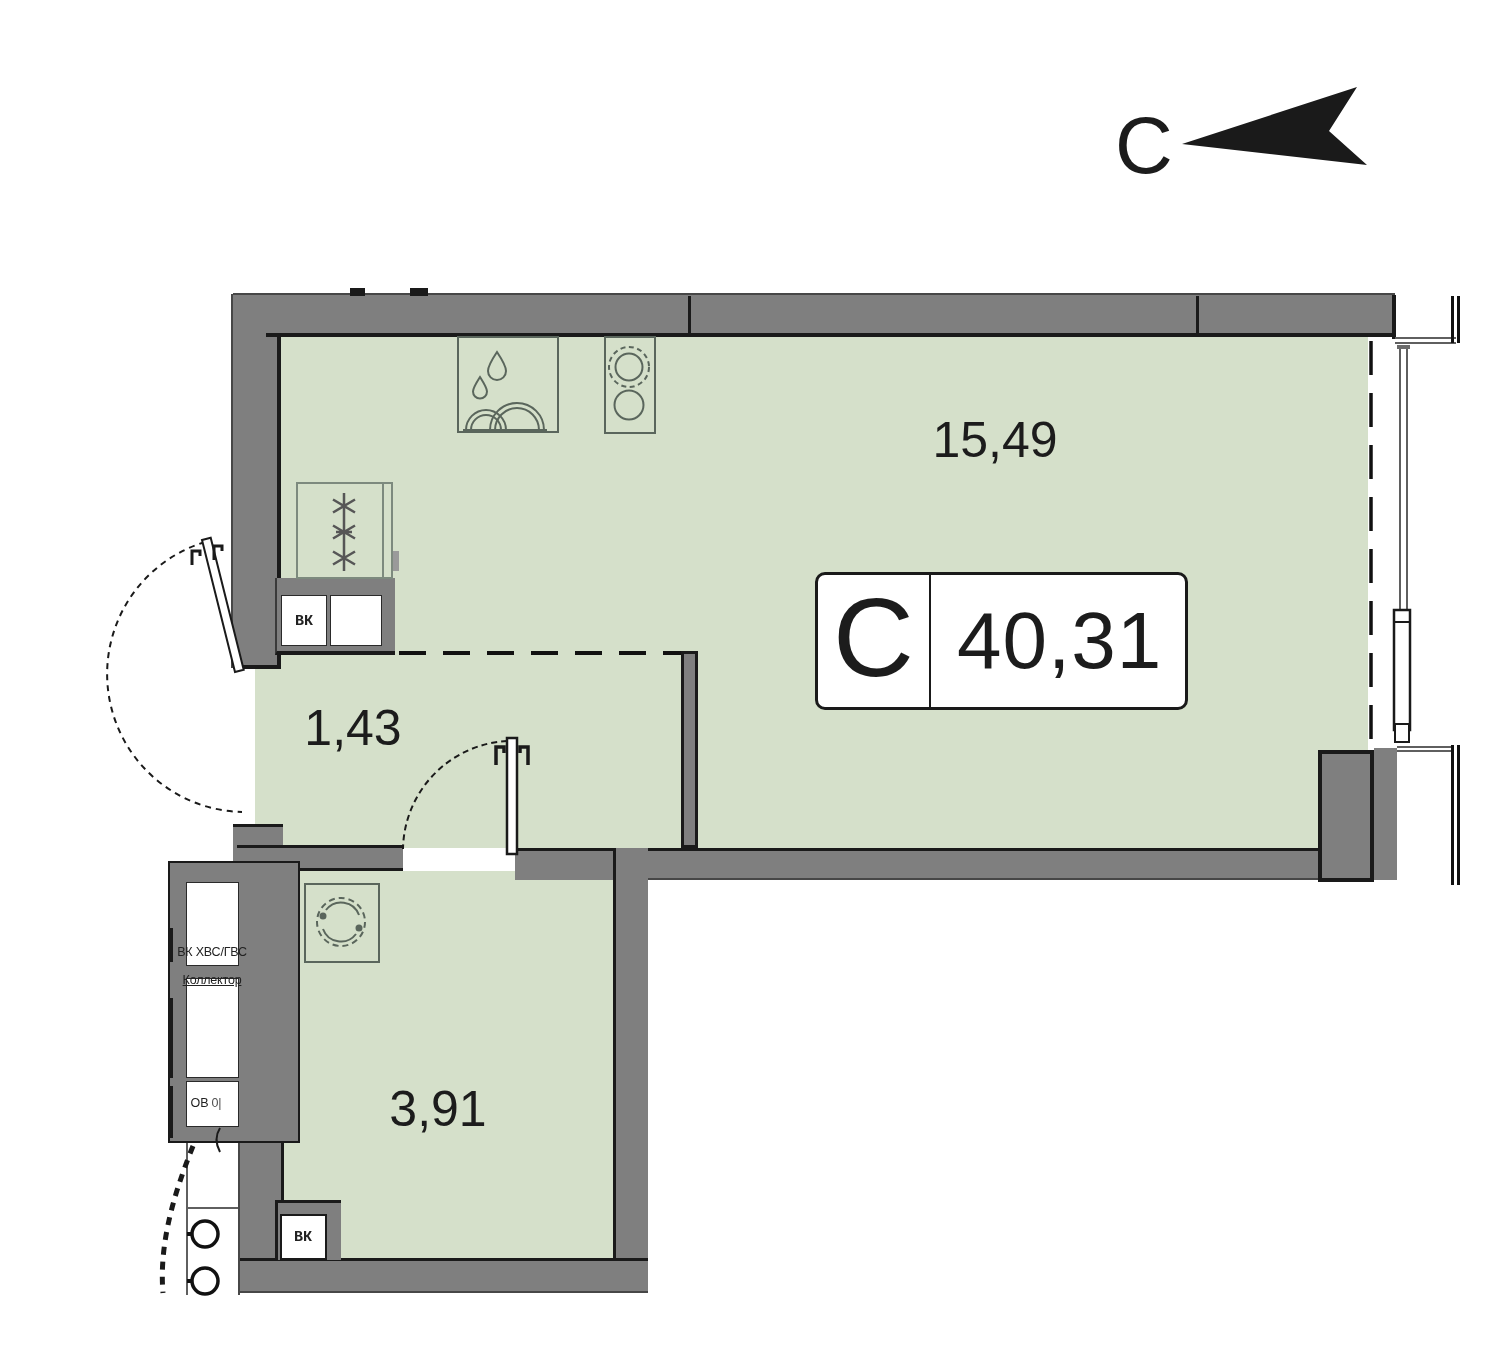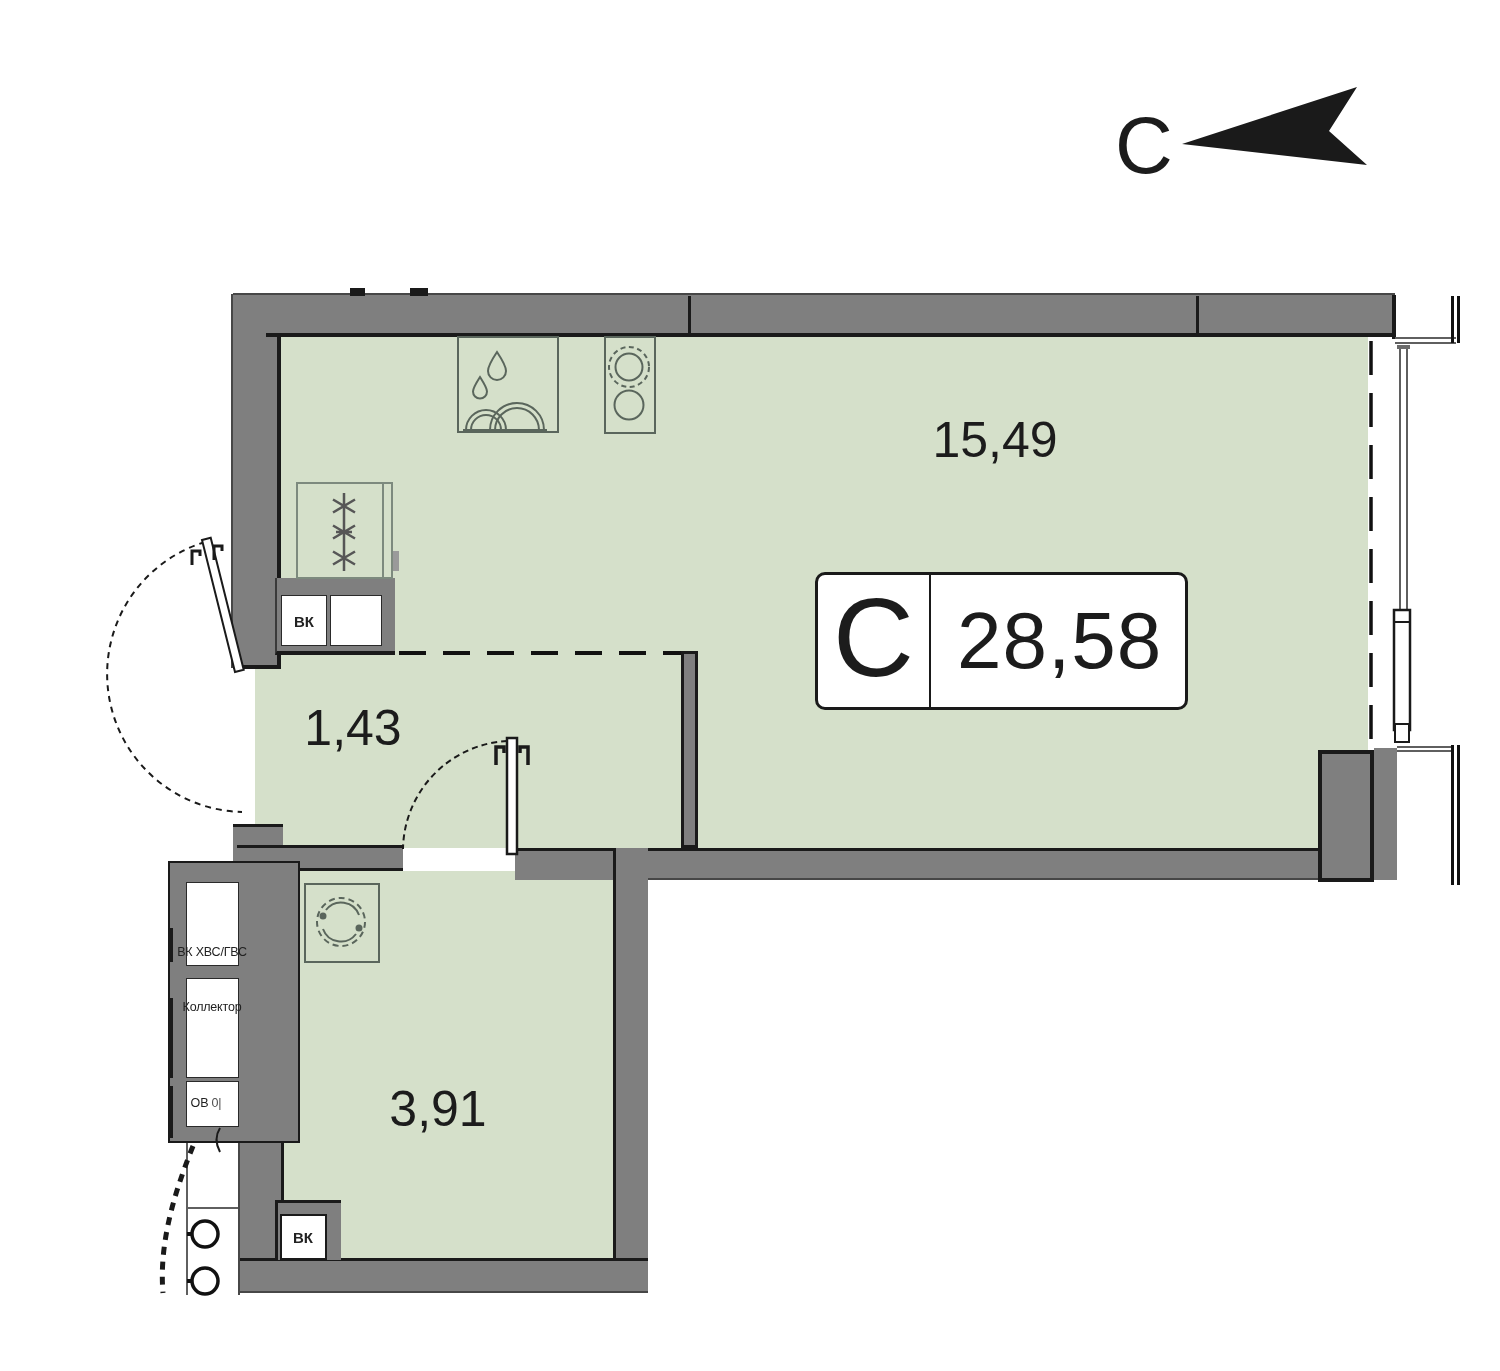--- a/index.html
+++ b/index.html
@@ -13,21 +13,21 @@
   .plan{position:relative;width:1500px;height:1371px;background:#fff;overflow:hidden;
         font-family:"Liberation Sans",sans-serif;color:var(--ink);}
   .abs{position:absolute;box-sizing:border-box;}
   .floor{position:absolute;background:var(--floor);z-index:1;}
   .wall{position:absolute;background:var(--wall);z-index:3;box-sizing:border-box;}
   .edge{position:absolute;background:var(--outline);z-index:4;}
   .thin{background:#474747;}
   .cell{position:absolute;background:#fff;border:1.5px solid #2a2a2a;z-index:6;box-sizing:border-box;}
   .cell-label{position:absolute;transform:translate(-50%,-50%);white-space:nowrap;
               font-size:12.5px;font-weight:500;letter-spacing:-0.2px;z-index:8;color:#222;}
-  .vk-label{position:absolute;transform:translate(-50%,-50%);font-size:15px;font-weight:600;z-index:8;color:#222;}
+  .vk-label{position:absolute;transform:translate(-50%,-50%);font-size:15px;font-weight:600;z-index:8;color:#222;font-family:Liberation Mono, monospace;}
   .area-label{position:absolute;transform:translate(-50%,-50%);font-size:50px;font-weight:400;
               letter-spacing:0px;z-index:9;color:var(--ink);}
   .badge{position:absolute;left:815px;top:572px;width:373px;height:138px;background:#fff;
          border:3px solid var(--outline);border-radius:10px;display:flex;z-index:10;box-sizing:border-box;}
   .badge-left{width:111px;border-right:2px solid var(--outline);display:flex;align-items:center;justify-content:center;
               font-size:112px;line-height:112px;padding-bottom:6px;}
   .badge-right{flex:1;display:flex;align-items:center;font-size:80px;padding-left:26px;letter-spacing:1px;}
   .north-letter{position:absolute;left:1144px;top:146px;transform:translate(-50%,-50%);
                 font-size:80px;z-index:10;}
   svg.overlay{position:absolute;left:0;top:0;z-index:7;pointer-events:none;}
@@ -71,21 +71,21 @@
   <div class="edge" style="left:281px;top:871px;width:3px;height:390px;"></div>
   <div class="edge thin" style="left:240px;top:1291px;width:408px;height:2px;"></div>
   <div class="edge" style="left:1392px;top:295px;width:4px;height:44px;"></div>
   <div class="edge thin" style="left:238px;top:1143px;width:2px;height:152px;"></div>
 
   <div class="wall" style="left:168px;top:861px;width:132px;height:282px;border:2px solid var(--outline);z-index:5;"></div>
   <div class="cell" style="left:186px;top:882px;width:53px;height:84px;"></div>
   <div class="cell" style="left:186px;top:978px;width:53px;height:100px;"></div>
   <div class="cell" style="left:186px;top:1081px;width:53px;height:46px;"></div>
   <div class="cell-label" style="left:212px;top:952px;">ВК ХВС/ГВС</div>
-  <div class="cell-label" style="left:212px;top:1007px;">Коллектор</div>
+  <div class="cell-label" style="left:212px;top:980px;text-decoration:underline;">Коллектор</div>
   <div class="cell-label" style="left:206px;top:1103px;"><span>ОВ</span> <span style="opacity:.8">0|</span></div>
   <div class="edge" style="left:170px;top:928px;width:3px;height:34px;z-index:6;"></div>
   <div class="edge" style="left:170px;top:998px;width:3px;height:80px;z-index:6;"></div>
   <div class="edge" style="left:170px;top:1086px;width:3px;height:52px;z-index:6;"></div>
 
   <div class="wall" style="left:275px;top:578px;width:120px;height:77px;border-bottom:4px solid var(--outline);border-left:2px solid #3a3a3a;z-index:5;"></div>
   <div class="cell" style="left:281px;top:595px;width:46px;height:51px;"></div>
   <div class="cell" style="left:330px;top:595px;width:52px;height:51px;"></div>
   <div class="vk-label" style="left:304px;top:621px;">ВК</div>
   <div class="abs" style="left:393px;top:551px;width:6px;height:20px;background:#9a9a9a;z-index:5;"></div>
@@ -175,16 +175,16 @@
   </svg>
 
   <div class="north-letter">С</div>
 
   <div class="area-label" style="left:995px;top:440px;">15,49</div>
   <div class="area-label" style="left:353px;top:728px;">1,43</div>
   <div class="area-label" style="left:438px;top:1109px;">3,91</div>
 
   <div class="badge">
     <div class="badge-left">С</div>
-    <div class="badge-right">28,58</div>
+    <div class="badge-right">40,31</div>
   </div>
 
 </div>
 
 </body></html>

